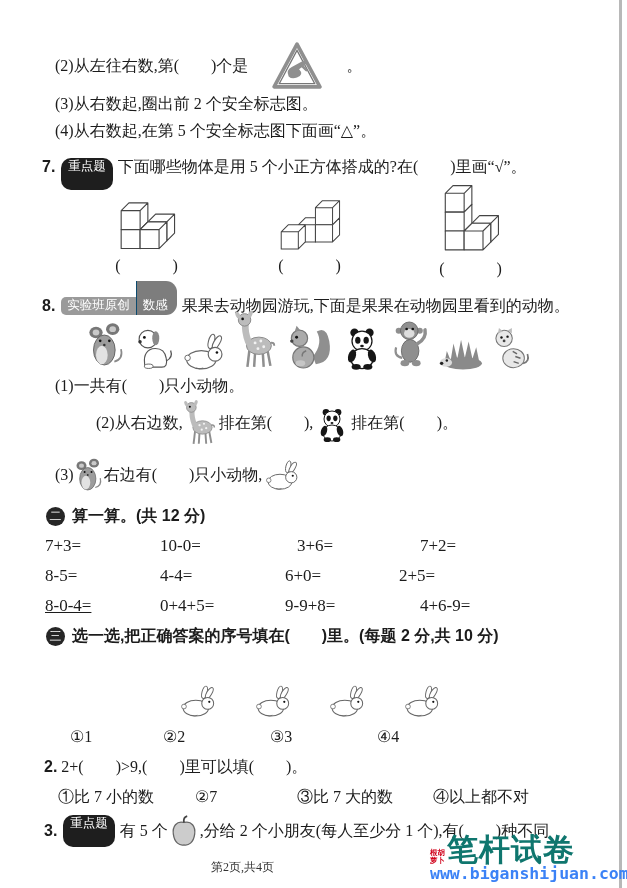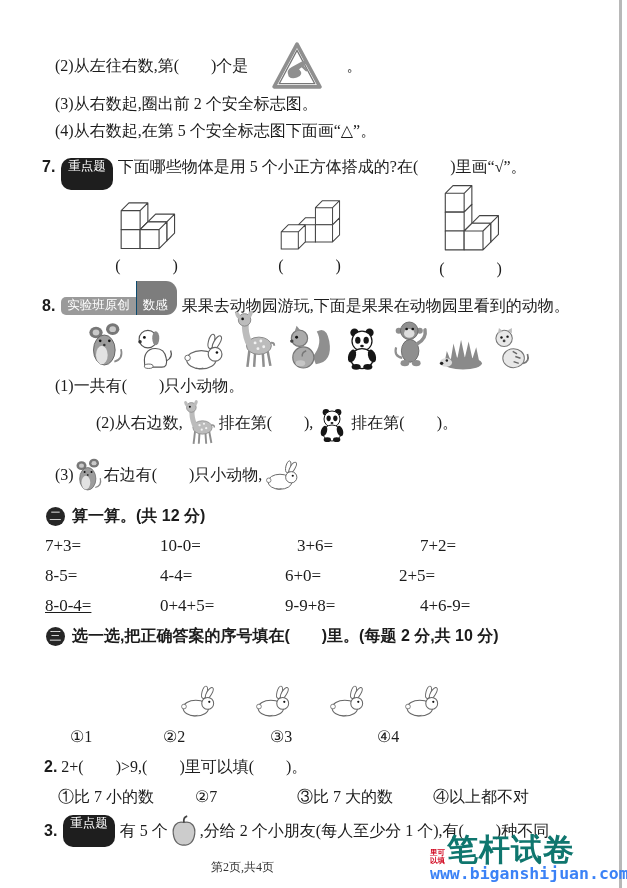--- a/index.html
+++ b/index.html
@@ -369,18 +369,18 @@
     <svg class="inline-ic" width="28" height="32" style="margin:0 2px;">
         <use href="#sym-apple"></use>
       </svg>
     <span>,分给 2 个小朋友(每人至少分 1 个),有(　　)种不同</span>
   </div>
 
   <div class="abs footer" style="left:211px;top:859px;">第2页,共4页</div>
 
   <div class="abs" style="left:430px;top:834px;width:195px;">
     <div style="display:flex;align-items:flex-end;">
-      <span class="wm-free">里可以填</span>
+      <span class="wm-free">根胡萝卜</span>
       <span class="wm-title">笔杆试卷</span>
     </div>
     <div class="wm-url">www.biganshijuan.com</div>
   </div>
 </div>
 
 </body></html>

